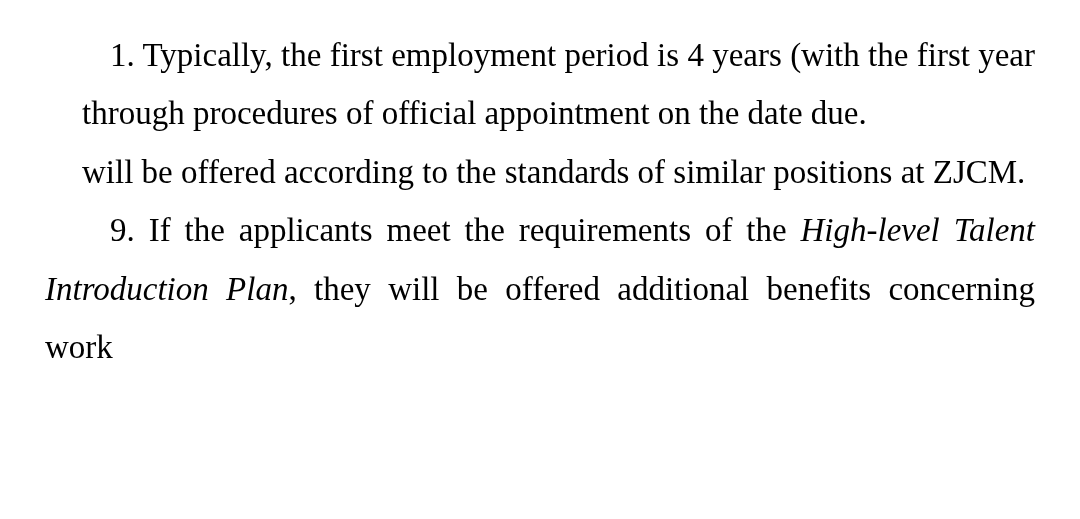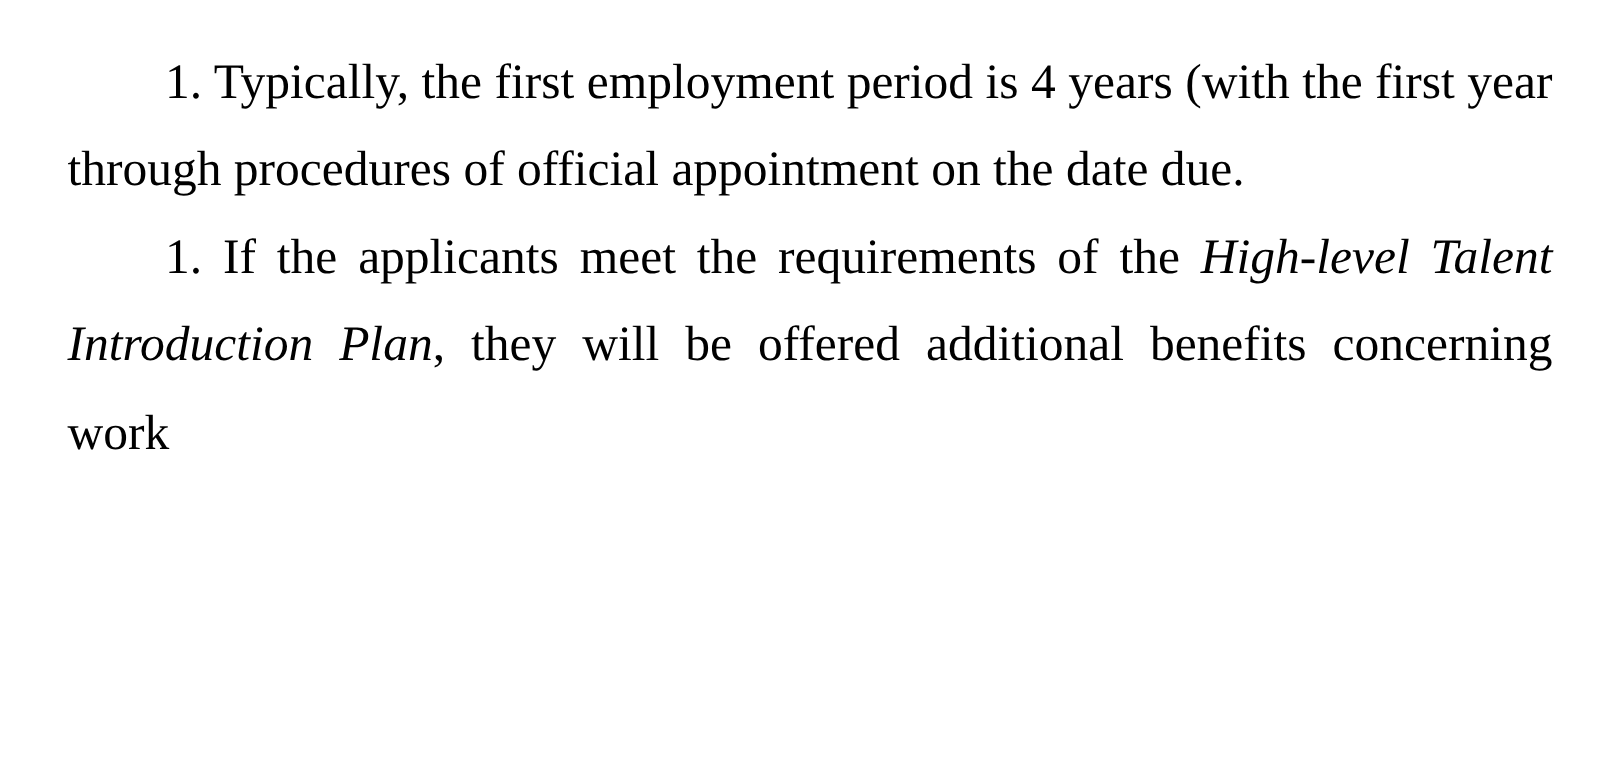--- a/index.html
+++ b/index.html
@@ -28,38 +28,40 @@
     white-space: normal;
     text-align: justify;
     text-align-last: justify;
   }
   .line.indent {
     text-indent: 65px;
   }
   .line.para-end {
     text-align: center;
     text-align-last: left;
+    margin-left: 37px;
   }
   .italic {
     font-style: italic;
     font-family: Liberation Serif, serif;
   }
 </style>
 </head>
 <body>
 
 <div class="page">
 
   <div class="paragraph">
     <div class="line indent">1. Typically, the first employment period is 4 years (with the first year</div>
     <div class="line para-end">through procedures of official appointment on the date due.</div>
   </div>
 
   <div class="paragraph">
+    <div class="line para-end">will be offered according to the standards of similar positions at ZJCM.</div>
   </div>
 
   <div class="paragraph">
-    <div class="line indent"><span>1. If the applicants meet the requirements of the </span><span class="italic">High-level Talent</span></div>
+    <div class="line indent"><span>9. If the applicants meet the requirements of the </span><span class="italic">High-level Talent</span></div>
     <div class="line"><span class="italic">Introduction Plan</span><span>, they will be offered additional benefits concerning work</span></div>
 
   </div>
 
 </div>
 
 </body></html>

